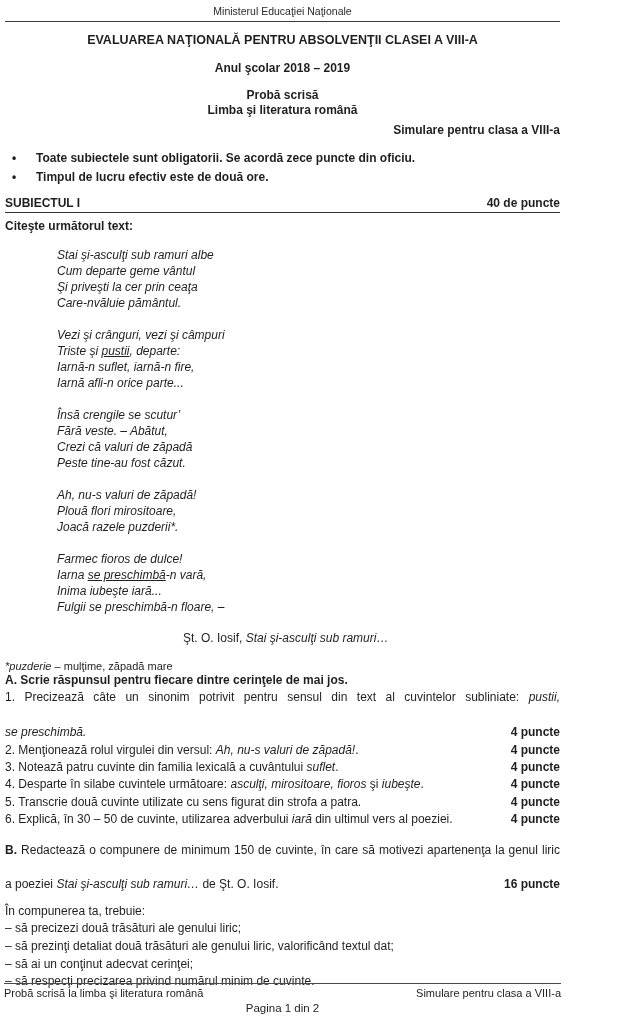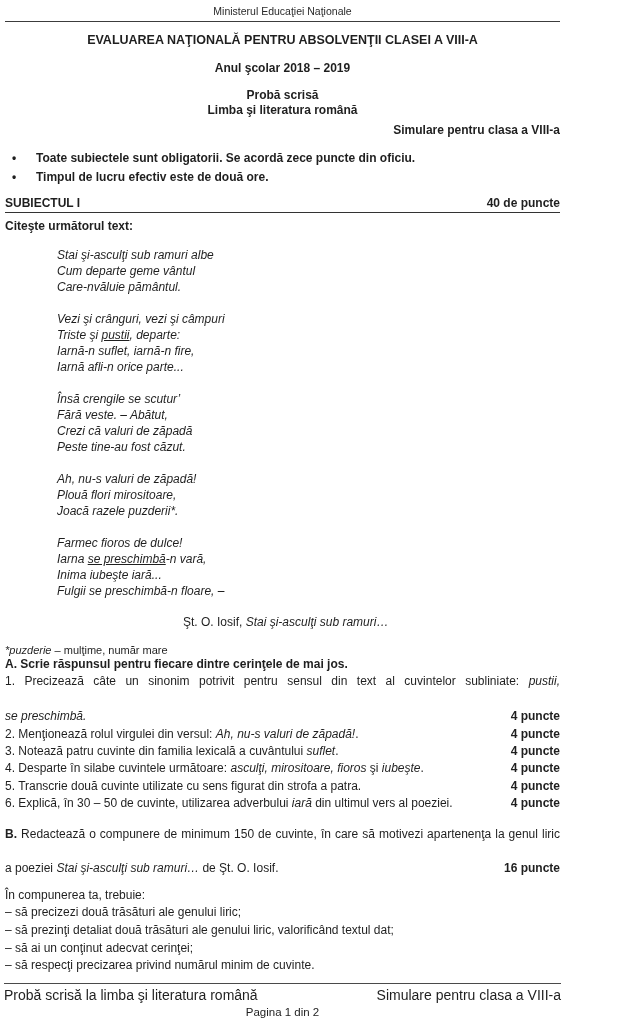--- a/index.html
+++ b/index.html
@@ -30,21 +30,21 @@
   .section-a{line-height:17.4px;}
   .sec-heading{font-weight:bold;}
   .task-line.jline{text-align:justify;}
   .jline::after{content:"";display:inline-block;width:100%;height:0;}
   .task-line.last{display:flex;justify-content:space-between;}
   .task-text{flex:1 1 auto;}
   .points{font-weight:bold;white-space:nowrap;padding-left:8px;}
   .section-b{margin-top:13px;line-height:17.4px;}
   .requirements{margin-top:9px;line-height:17.6px;}
   .footer{position:absolute;left:4px;right:5px;top:983px;border-top:1.3px solid #4a4a4a;}
-  .footer-row{display:flex;justify-content:space-between;font-size:14px;padding-top:3px;}
+  .footer-row{display:flex;justify-content:space-between;font-size:11px;padding-top:3px;}
   .page-num{text-align:center;font-size:11.5px;margin-top:3px;}
 </style>
 </head>
 <body>
 
 <div class="page">
 
   <div class="ministry">
     <div>Ministerul Educaţiei Naţionale</div>
   </div>
@@ -70,20 +70,21 @@
   <div class="subiect-row">
     <span>SUBIECTUL I</span>
     <span>40 de puncte</span>
   </div>
   <div class="citeste">Citeşte următorul text:</div>
 
   <div class="poem">
       <div class="stanza">
         <div class="poem-line"><span>Stai şi-asculţi sub ramuri albe</span></div>
         <div class="poem-line"><span>Cum departe geme vântul</span></div>
+        <div class="poem-line"><span>Şi priveşti la cer prin ceaţa</span></div>
         <div class="poem-line"><span>Care-nvăluie pământul.</span></div>
       </div>
       <div class="stanza">
         <div class="poem-line"><span>Vezi şi crânguri, vezi şi câmpuri</span></div>
         <div class="poem-line"><span>Triste şi </span><span class="ul ">pustii</span><span>, departe:</span></div>
         <div class="poem-line"><span>Iarnă-n suflet, iarnă-n fire,</span></div>
         <div class="poem-line"><span>Iarnă afli-n orice parte...</span></div>
       </div>
       <div class="stanza">
         <div class="poem-line"><span>Însă crengile se scutur’</span></div>
@@ -97,21 +98,21 @@
         <div class="poem-line"><span>Joacă razele puzderii*.</span></div>
       </div>
       <div class="stanza">
         <div class="poem-line"><span>Farmec fioros de dulce!</span></div>
         <div class="poem-line"><span>Iarna </span><span class="ul ">se preschimbă</span><span>-n vară,</span></div>
         <div class="poem-line"><span>Inima iubeşte iară...</span></div>
         <div class="poem-line"><span>Fulgii se preschimbă-n floare, –</span></div>
       </div>
     </div>
   <div class="attribution"><span>Şt. O. Iosif, </span><span class="it ">Stai şi-asculţi sub ramuri…</span></div>
-  <div class="footnote"><span class="it ">*puzderie</span><span> – mulţime, număr mare</span></div>
+  <div class="footnote"><span class="it ">*puzderie</span><span> – mulţime, zăpadă mare</span></div>
 
   <div class="section-a">
     <div class="sec-heading">A. Scrie răspunsul pentru fiecare dintre cerinţele de mai jos.</div>
     <div id="a-items">
         <div class="task-item">
           <div class="task-line jline"><span>1. Precizează câte un sinonim potrivit pentru sensul din text al cuvintelor subliniate: </span><span class="it ">pustii,</span></div>
           <div class="task-line last">
             <span class="task-text"><span class="it ">se preschimbă.</span></span>
             <span class="points">4 puncte</span>
           </div>

